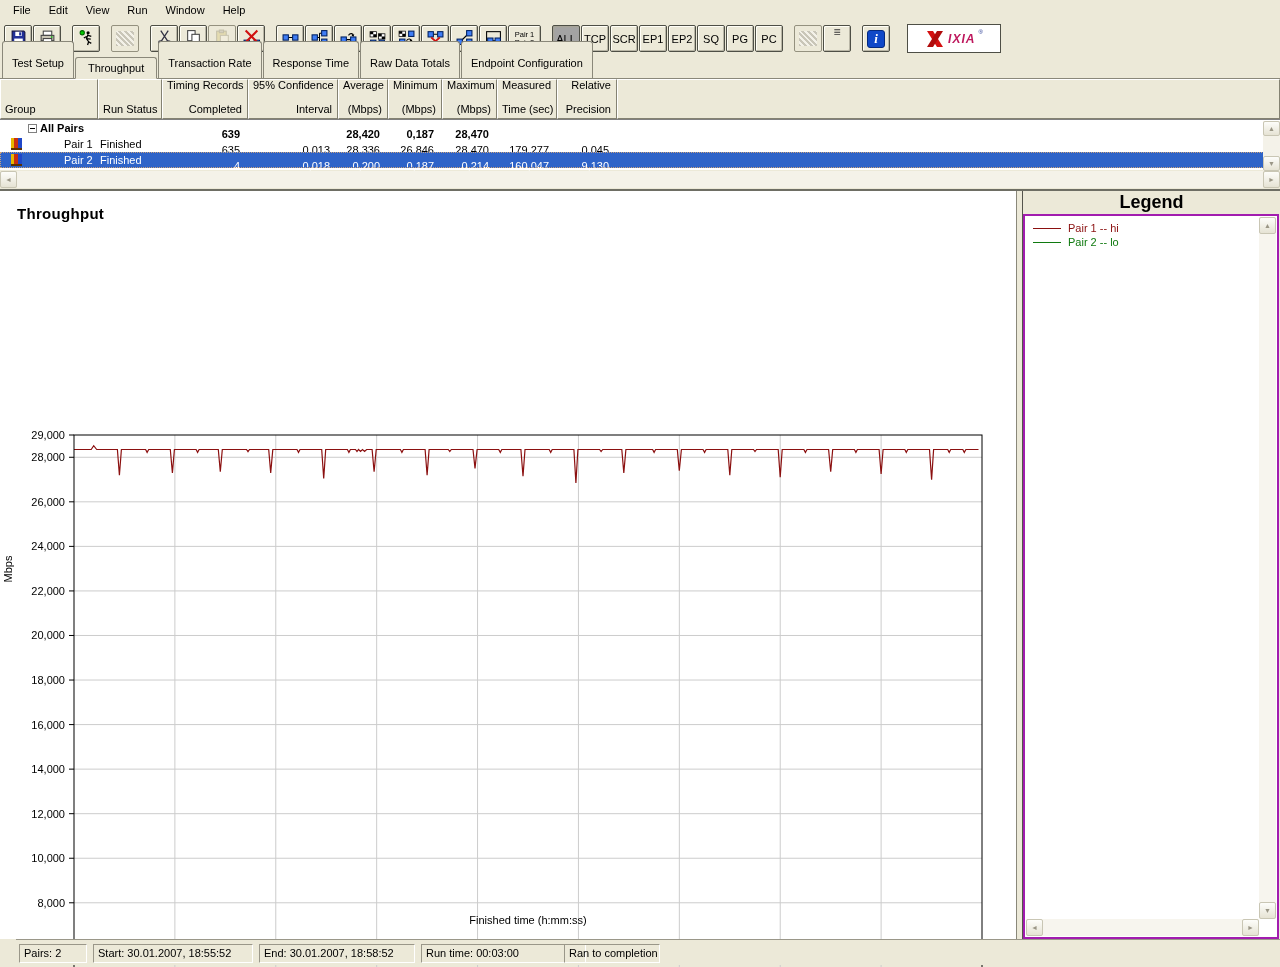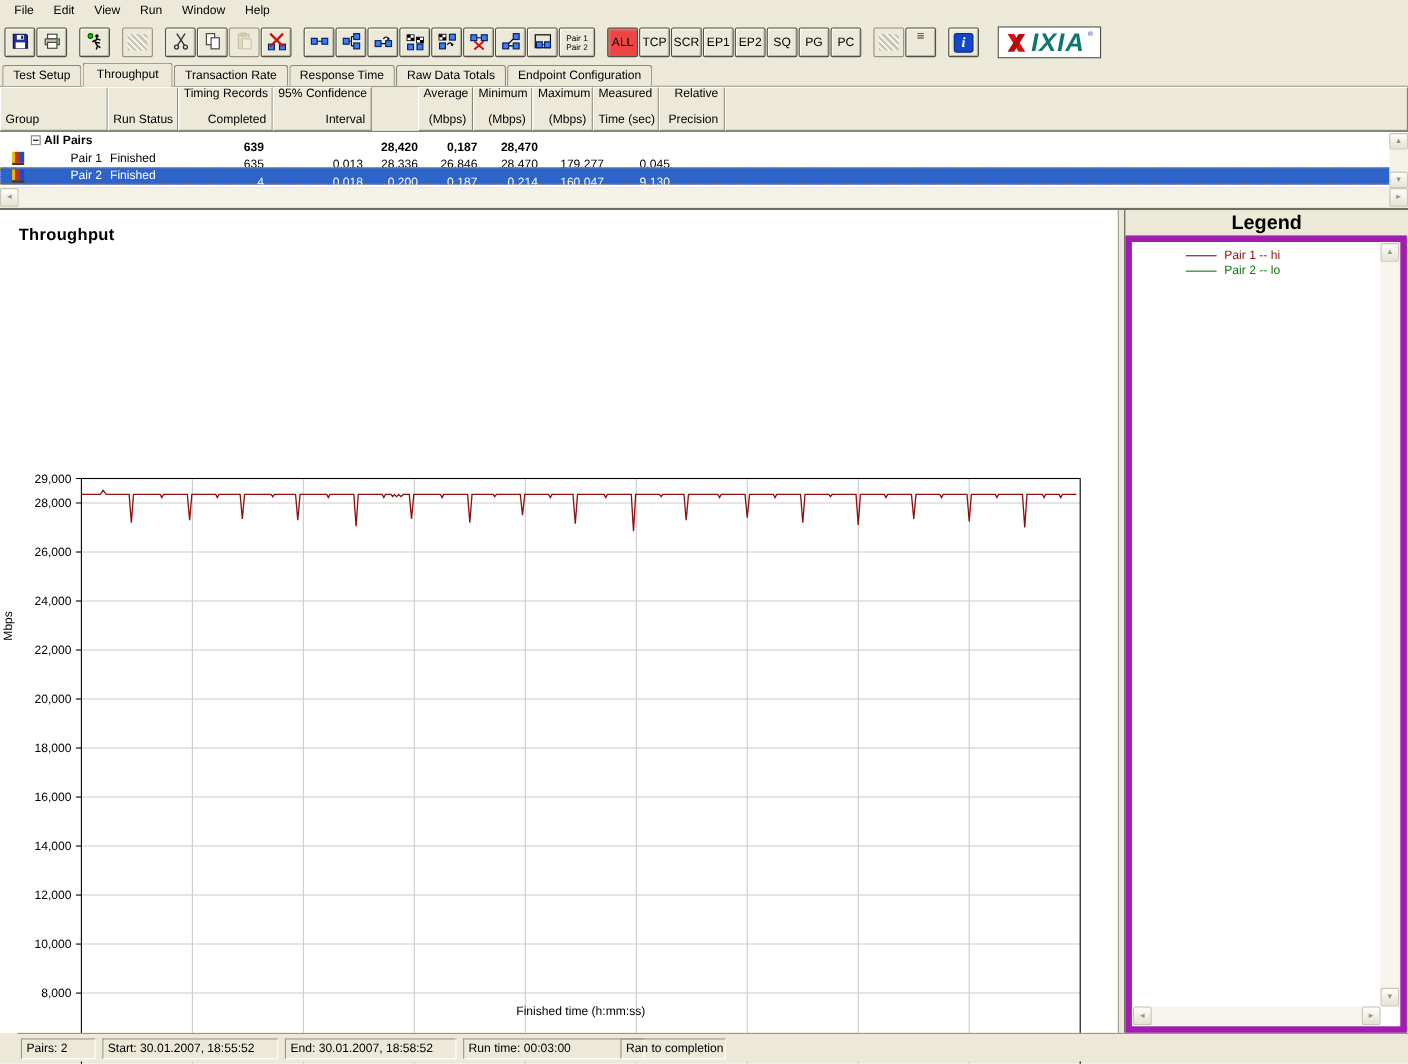--- a/index.html
+++ b/index.html
@@ -16,40 +16,40 @@
   
   #toolbar { height:37px; display:flex; align-items:center; padding-left:4px; background:#ece9d8; }
   .tgroup { display:flex; margin-right:10px; }
   .tbtn {
     width:28px; height:27px; margin-right:1px;
     background:#ece9d8; border:1px solid #4e4f46; border-radius:2px;
     box-shadow:inset 1px 1px 0 #fffef6, inset -1px -1px 0 #b9b6a6;
     display:flex; align-items:center; justify-content:center; overflow:hidden;
   }
   .tbtn svg { width:17px; height:17px; }
-  .tbtn.pressed { background:#ef4444; box-shadow:inset 1px 1px 2px #a8a595; }
+  .tbtn.pressed { background:#a3a3a3; box-shadow:inset 1px 1px 2px #a8a595; }
   .tbtn.disabled { border-color:#94917f; box-shadow:none; }
   .tbtn.disabled svg { opacity:.4; }
   .tbtn.txt { font-size:11px; color:#000; }
   .tbtn.w32 { width:33px; }
   .icon-dotted { width:18px; height:15px;
     background:repeating-linear-gradient(45deg,#c9c6b8 0 2px,#f3f1e8 2px 4px); }
   .icon-lines { align-self:flex-start; margin-top:1px; font-size:12px; line-height:10px; color:#333; }
   .pair12 { font-size:7.5px; line-height:8px; text-align:left; }
   .icon-info { width:18px; height:18px; background:#1048c8; border:1px solid #052a80; border-radius:3px;
     color:#fff; font-family:"Liberation Serif",serif; font-weight:bold; font-style:italic;
     font-size:13px; display:flex; align-items:center; justify-content:center; }
   #logo { margin-left:6px; height:29px; width:94px; border:1px solid #4e4f46; background:#fff;
     box-shadow:0 0 0 1px #fff inset; display:flex; align-items:center; justify-content:center; gap:3px; }
-  #logo-text { color:#0f766e; font-weight:bold; font-style:italic; font-size:23px; letter-spacing:1px; }
+  #logo-text { color:#be185d; font-weight:bold; font-style:italic; font-size:12px; letter-spacing:1px; }
   #logo-mark { color:#1a2e8c; font-size:6px; align-self:flex-start; margin-top:4px; }
   
   #tabbar { height:22px; display:flex; align-items:flex-end; padding-left:2px; border-bottom:1px solid #8a887a; position:relative; }
   .tab { background:#ece9d8; border:1px solid #8a887a; border-bottom:none; border-radius:3px 3px 0 0;
-    padding:0 9px; height:19px; line-height:18px; margin-right:1px; position:relative; }
+    padding:12px 9px; height:37px; line-height:18px; margin-right:1px; position:relative; }
   .tab.active { height:22px; line-height:21px; margin-bottom:-1px; border-bottom:1px solid #ece9d8; z-index:2; padding:0 12px; }
   
   #tablearea { height:110px; position:relative; background:#ece9d8; }
   #thead { height:41px; display:flex; border-bottom:1px solid #808080; }
   .hcell { background:#ece9d8; border-top:1px solid #fff; border-left:1px solid #fff;
     border-right:1px solid #848272; border-bottom:1px solid #848272;
     display:flex; flex-direction:column; justify-content:flex-end; padding:2px 5px 3px 4px;
     line-height:12px; white-space:nowrap; overflow:hidden; }
   .hcell.right { text-align:right;gap:12px; }
   #tbody { height:50px; background:#fff; position:relative; }
@@ -77,21 +77,21 @@
   
   #main { height:750px; border-top:2px solid #6e6e64; display:flex; }
   #chartpanel { width:1016px; background:#fff; position:relative; }
   #chart-title { position:absolute; top:14px; left:17px; font-size:15px; font-weight:bold; letter-spacing:.3px; }
   #ylab { position:absolute; top:372px; left:-22px; width:60px; transform:rotate(-90deg); text-align:center; }
   #xlab { position:absolute; top:723px; left:74px; width:908px; text-align:center; }
   #chartsvg { position:absolute; top:232px; left:0; }
   #splitter { width:6px; background:#ece9d8; border-left:1px solid #8a887a; }
   #legendpanel { width:258px; background:#ece9d8; border-left:1px solid #55544c; position:relative; }
   #legend-title { height:23px; line-height:22px; text-align:center; font-weight:bold; font-size:18px; }
-  #legendbox { position:absolute; top:23px; left:0; right:1px; bottom:0; background:#fff; border:6px solid #a21caf;padding-left:41px; }
+  #legendbox { position:absolute; top:23px; left:0; right:1px; bottom:0; background:#fff; border:2px solid #a21caf; }
   #legenditems { padding:5px 4px; }
   .legend-item { display:flex; align-items:center; height:14px; }
   .legend-swatch { width:28px; height:0; border-top:1px solid; margin:0 7px 0 4px; }
   #lvscroll { position:absolute; top:1px; right:1px; bottom:18px; width:17px; background:#f7f5ee;
     display:flex; flex-direction:column; justify-content:space-between; }
   #lvscroll .sbtn { width:17px; height:17px; }
   #lhscroll { position:absolute; left:1px; right:18px; bottom:1px; height:17px; background:#f7f5ee; display:flex; justify-content:space-between; }
   #lhscroll .sbtn { width:17px; height:17px; }
   
   #statusbar { height:26px; border-top:1px solid #9a9789; position:relative; background:#ece9d8;margin-left:16px; }
@@ -295,21 +295,21 @@
         <span>Run Status</span>
       </span>
       <span class="hcell right" style="width: 86px;">
         <span>Timing Records</span>
         <span>Completed</span>
       </span>
       <span class="hcell right" style="width: 90px;">
         <span>95% Confidence</span>
         <span>Interval</span>
       </span>
-      <span class="hcell right" style="width: 50px; margin-left: 42px;">
+      <span class="hcell right" style="width: 50px;">
         <span>Average</span>
         <span>(Mbps)</span>
       </span>
       <span class="hcell right" style="width: 54px;">
         <span>Minimum</span>
         <span>(Mbps)</span>
       </span>
       <span class="hcell right" style="width: 55px;">
         <span>Maximum</span>
         <span>(Mbps)</span>

